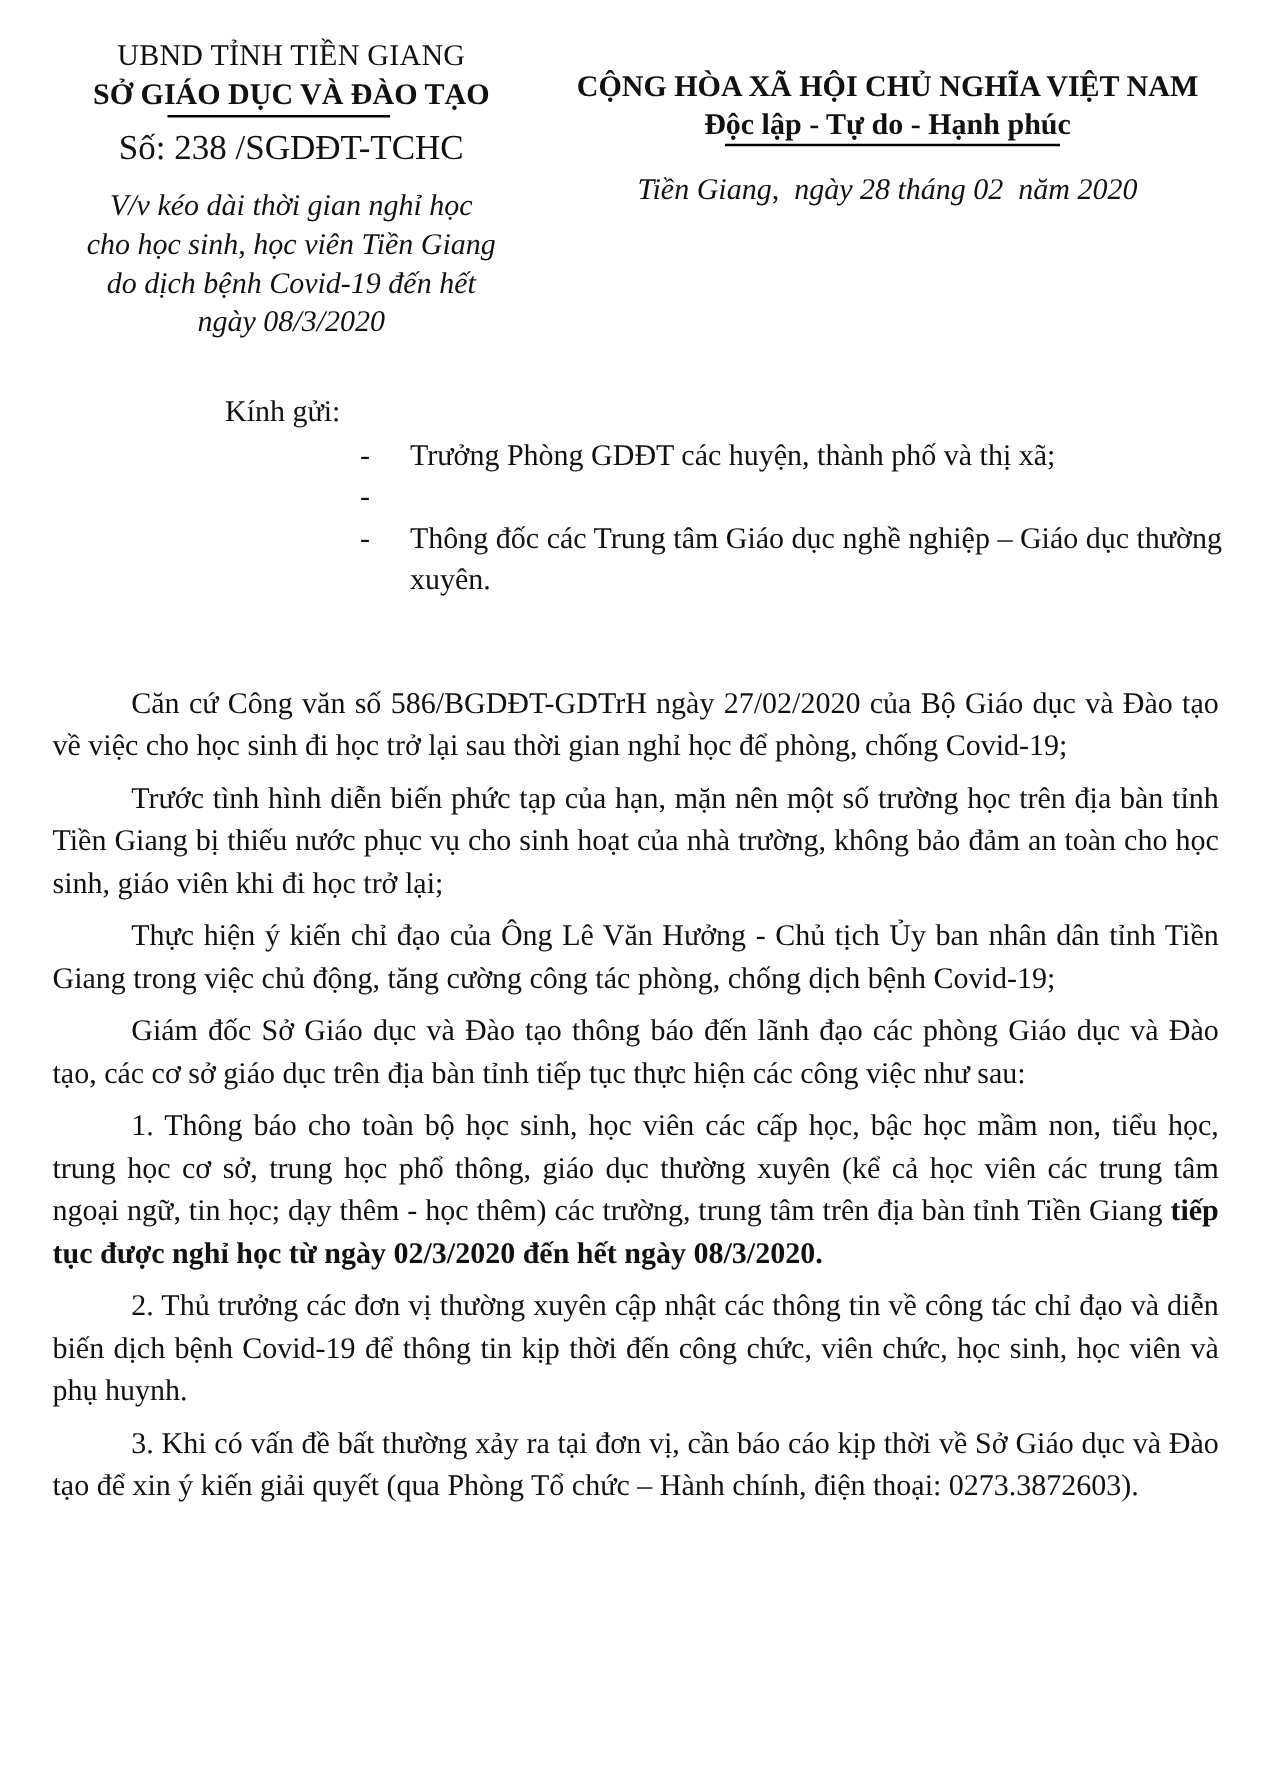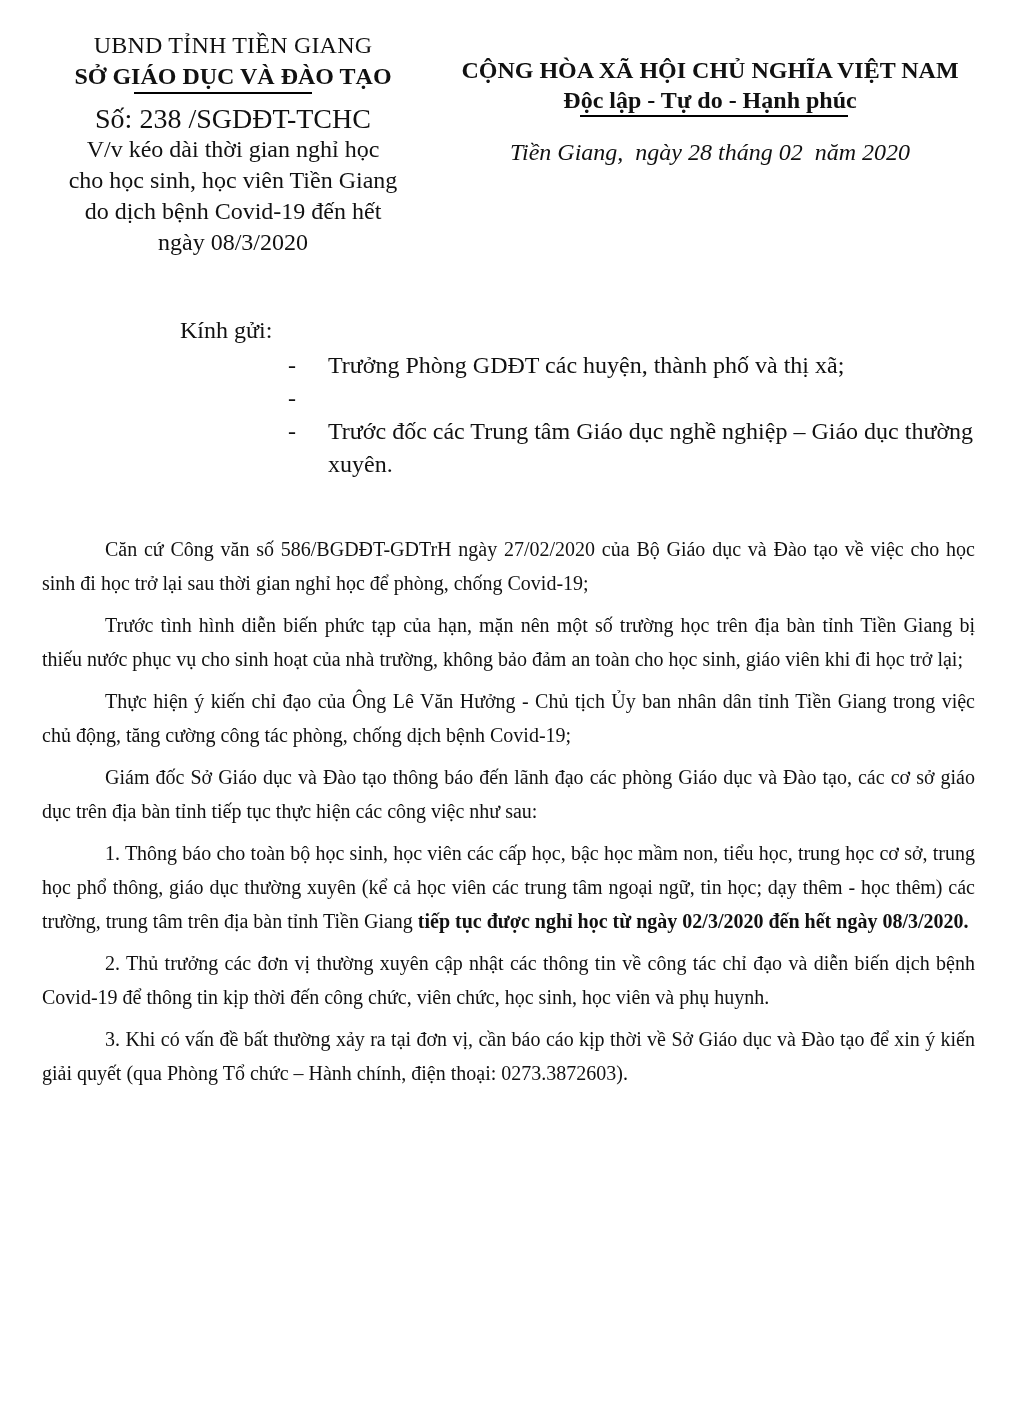--- a/index.html
+++ b/index.html
@@ -8,32 +8,32 @@
       font-family: "Liberation Serif", "DejaVu Serif", serif;
       color: #111111;
     }
     .abs { position: absolute; }
     .hdr-left { left: 28px; top: 30px; width: 410px; text-align: center; }
     .hdr-right { left: 430px; top: 14px; width: 560px; text-align: center; margin-top: 41px; }
     .agency { font-size: 24px; line-height: 30px; letter-spacing: 0.2px; }
     .dept { font-size: 24px; font-weight: bold; line-height: 32px; }
     .rule-left { width: 178px; height: 2px; background: #000; margin: 0 auto; position: relative; left: -10px; margin-top: 0px; }
     .docno { font-size: 28px; line-height: 30px; margin-top: 10px; }
-    .subject { font-size: 24px; line-height: 31px; margin-top: 0; }
+    .subject { font-size: 24px; line-height: 31px; margin-top: 16px; font-style: italic; }
     .subject div { white-space: nowrap; }
     .nation { font-size: 24px; font-weight: bold; line-height: 30px; white-space: nowrap; }
     .motto { font-size: 24px; font-weight: bold; line-height: 30px; }
     .rule-right { width: 268px; height: 2px; background: #000; margin: 0 auto; position: relative; left: 4px; }
     .place-date { font-size: 24px; font-style: italic; line-height: 30px; margin-top: 20px; white-space: pre; }
     .salutation { left: 180px; top: 315px; font-size: 24px; line-height: 30px; }
     .recipients { left: 288px; top: 349px; width: 700px; font-size: 24px; line-height: 33px; }
     .recipient { display: flex; }
     .dash { width: 40px; flex: 0 0 40px; }
     .rtext { flex: 1; }
-    .body { left: 42px; top: 532px; width: 933px; font-size: 20px; line-height: 34px; font-family: Liberation Serif, serif; }
+    .body { left: 42px; top: 546px; width: 933px; font-size: 24px; line-height: 34px; font-family: Liberation Serif, serif; }
     .para { text-align: justify; text-indent: 63px; margin: 0 0 8px 0; }
     .para b { font-weight: bold; }
   </style>
 </head>
 <body>
 
 <div class="abs hdr-left">
   <div class="agency">UBND TỈNH TIỀN GIANG</div>
   <div class="dept">SỞ GIÁO DỤC VÀ ĐÀO TẠO</div>
   <div class="rule-left"></div>
@@ -58,21 +58,21 @@
 <div class="abs recipients">
   <div class="recipient">
     <span class="dash">-</span>
     <span class="rtext">Trưởng Phòng GDĐT các huyện, thành phố và thị xã;</span>
   </div>
   <div class="recipient">
     <span class="dash">-</span>
   </div>
   <div class="recipient">
     <span class="dash">-</span>
-    <span class="rtext">Trước đốc các Trung tâm Giáo dục nghề nghiệp – Giáo dục thường xuyên.</span>
+    <span class="rtext">Thông đốc các Trung tâm Giáo dục nghề nghiệp – Giáo dục thường xuyên.</span>
   </div>
 </div>
 
 <div class="abs body">
   <p class="para">Căn cứ Công văn số 586/BGDĐT-GDTrH ngày 27/02/2020 của Bộ Giáo dục và Đào tạo về việc cho học sinh đi học trở lại sau thời gian nghỉ học để phòng, chống Covid-19;</p>
   <p class="para">Trước tình hình diễn biến phức tạp của hạn, mặn nên một số trường học trên địa bàn tỉnh Tiền Giang bị thiếu nước phục vụ cho sinh hoạt của nhà trường, không bảo đảm an toàn cho học sinh, giáo viên khi đi học trở lại;</p>
   <p class="para">Thực hiện ý kiến chỉ đạo của Ông Lê Văn Hưởng - Chủ tịch Ủy ban nhân dân tỉnh Tiền Giang trong việc chủ động, tăng cường công tác phòng, chống dịch bệnh Covid-19;</p>
   <p class="para">Giám đốc Sở Giáo dục và Đào tạo thông báo đến lãnh đạo các phòng Giáo dục và Đào tạo, các cơ sở giáo dục trên địa bàn tỉnh tiếp tục thực hiện các công việc như sau:</p>
   <p class="para"><span>1. Thông báo cho toàn bộ học sinh, học viên các cấp học, bậc học mầm non, tiểu học, trung học cơ sở, trung học phổ thông, giáo dục thường xuyên (kể cả học viên các trung tâm ngoại ngữ, tin học; dạy thêm - học thêm) các trường, trung tâm trên địa bàn tỉnh Tiền Giang </span><b>tiếp tục được nghỉ học từ ngày 02/3/2020 đến hết ngày 08/3/2020.</b></p>
   <p class="para">2. Thủ trưởng các đơn vị thường xuyên cập nhật các thông tin về công tác chỉ đạo và diễn biến dịch bệnh Covid-19 để thông tin kịp thời đến công chức, viên chức, học sinh, học viên và phụ huynh.</p>

